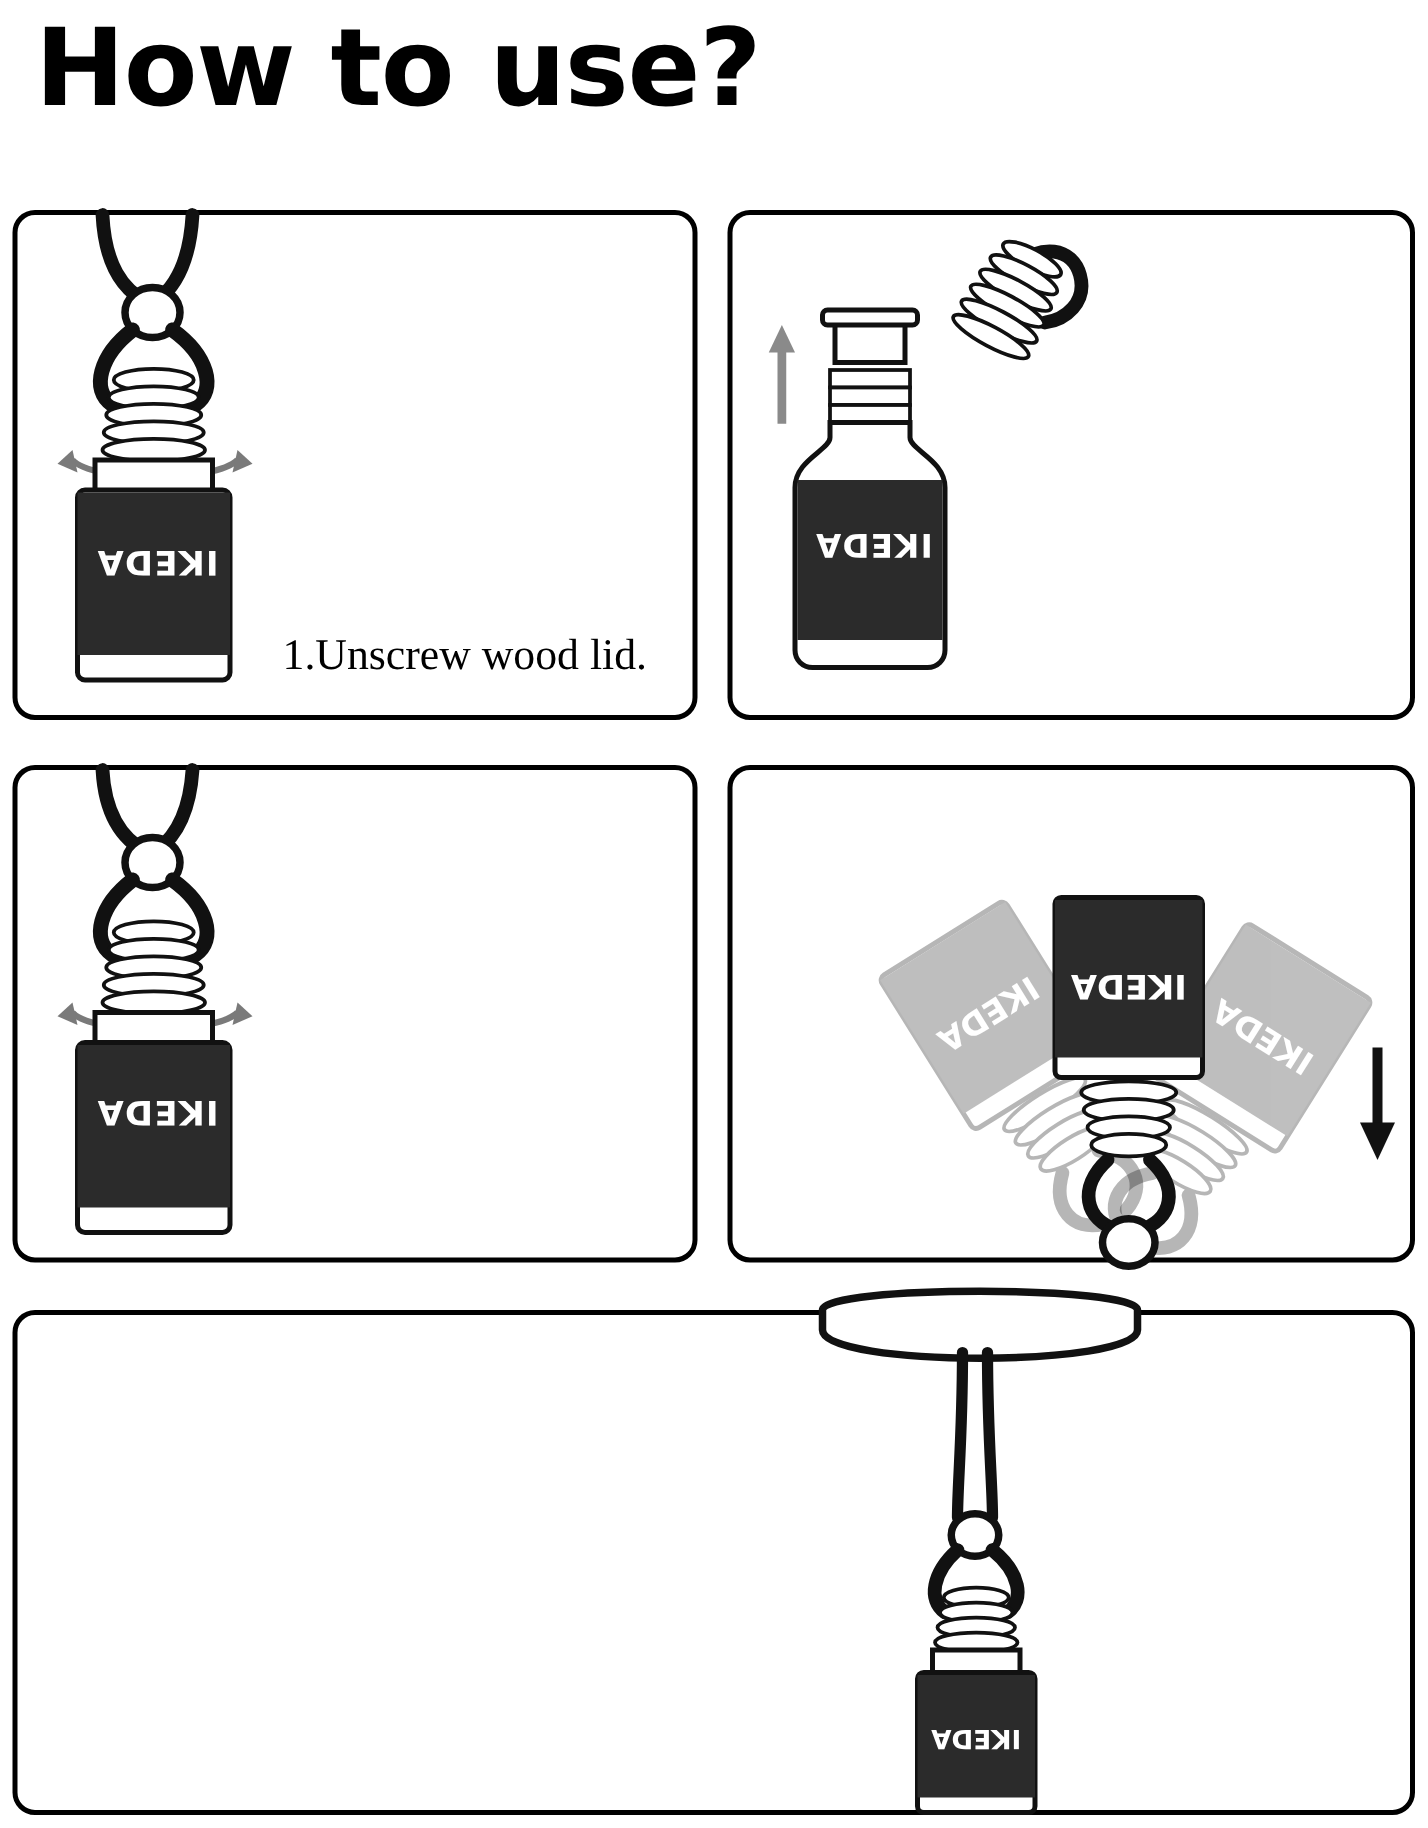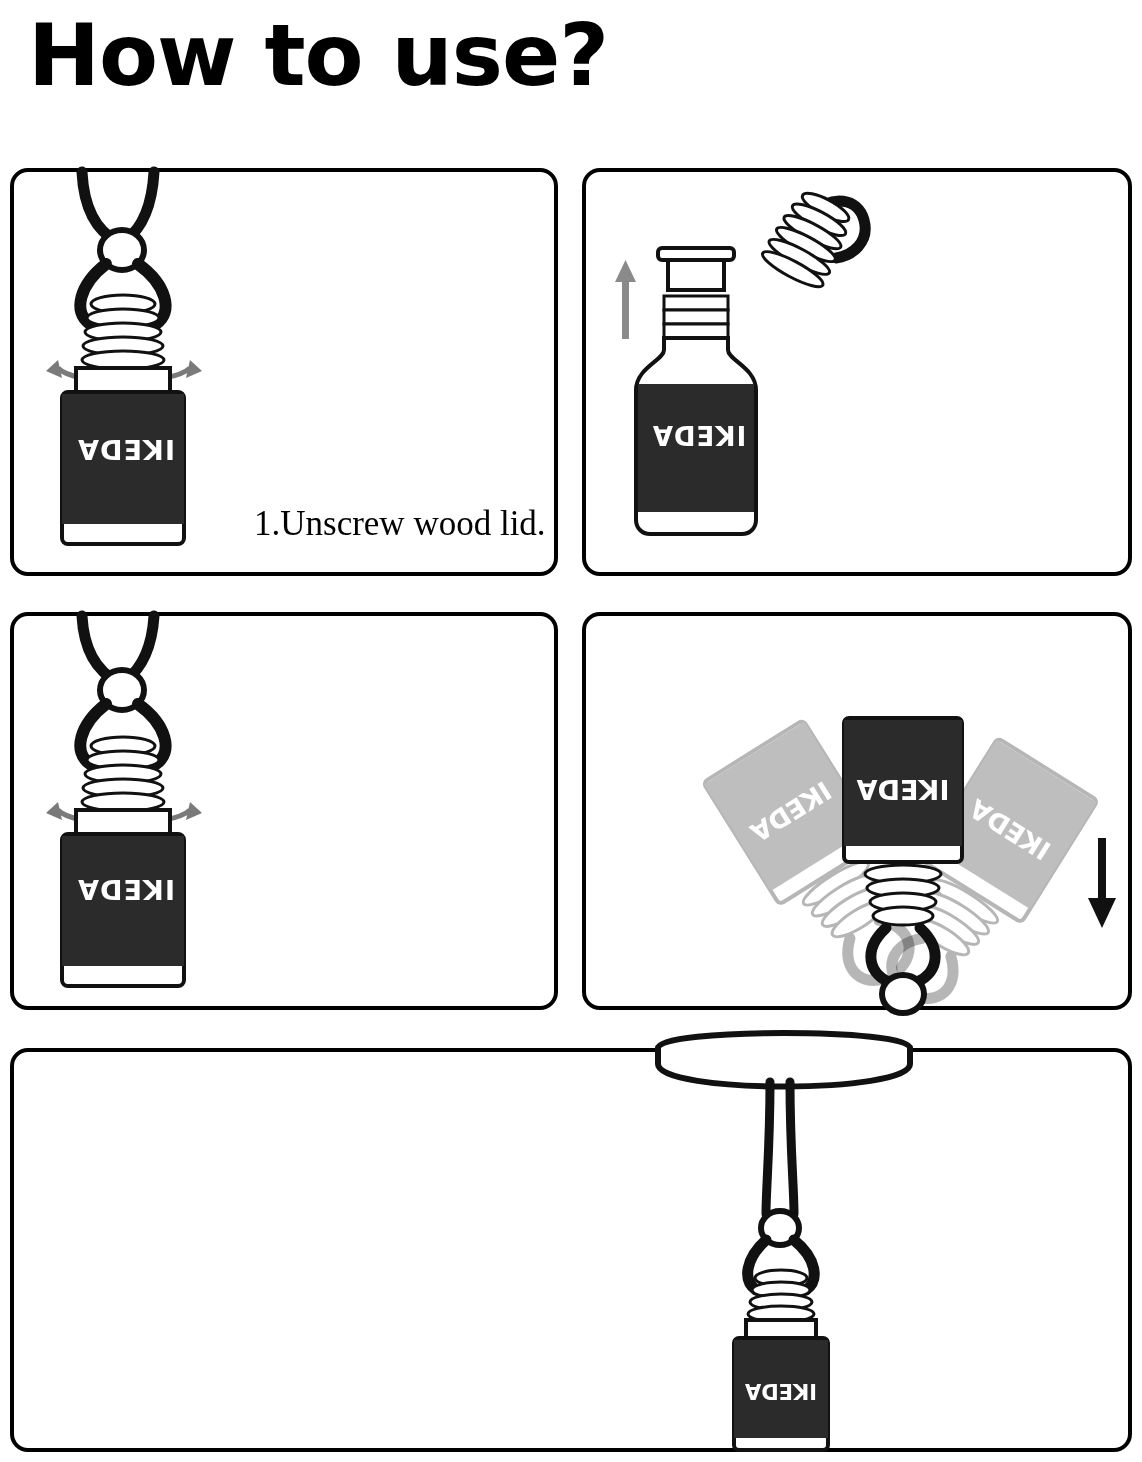--- a/index.html
+++ b/index.html
@@ -47,21 +47,21 @@
   .p4 { left: 582px; top: 612px;  width: 550px;  height: 398px; }
   .p5 { left: 10px;  top: 1048px; width: 1122px; height: 404px; }
 
   .caption {
     position: absolute;
     font-family: "Liberation Serif", serif;
     font-size: 35px;
     line-height: 47px;
     color: #000;
   }
-  .c1 { left: 240px; top: 328px;  width: 305px; }
+  .c1 { left: 212px; top: 328px;  width: 305px; }
   .c3 { left: 230px; top: 738px;  width: 305px; }
 
   .art { position: absolute; }
   .label-text {
     position: absolute;
     color: #ffffff;
     font-family: "DejaVu Sans", sans-serif;
     font-weight: bold;
     letter-spacing: 1px;
     transform: rotate(180deg);

